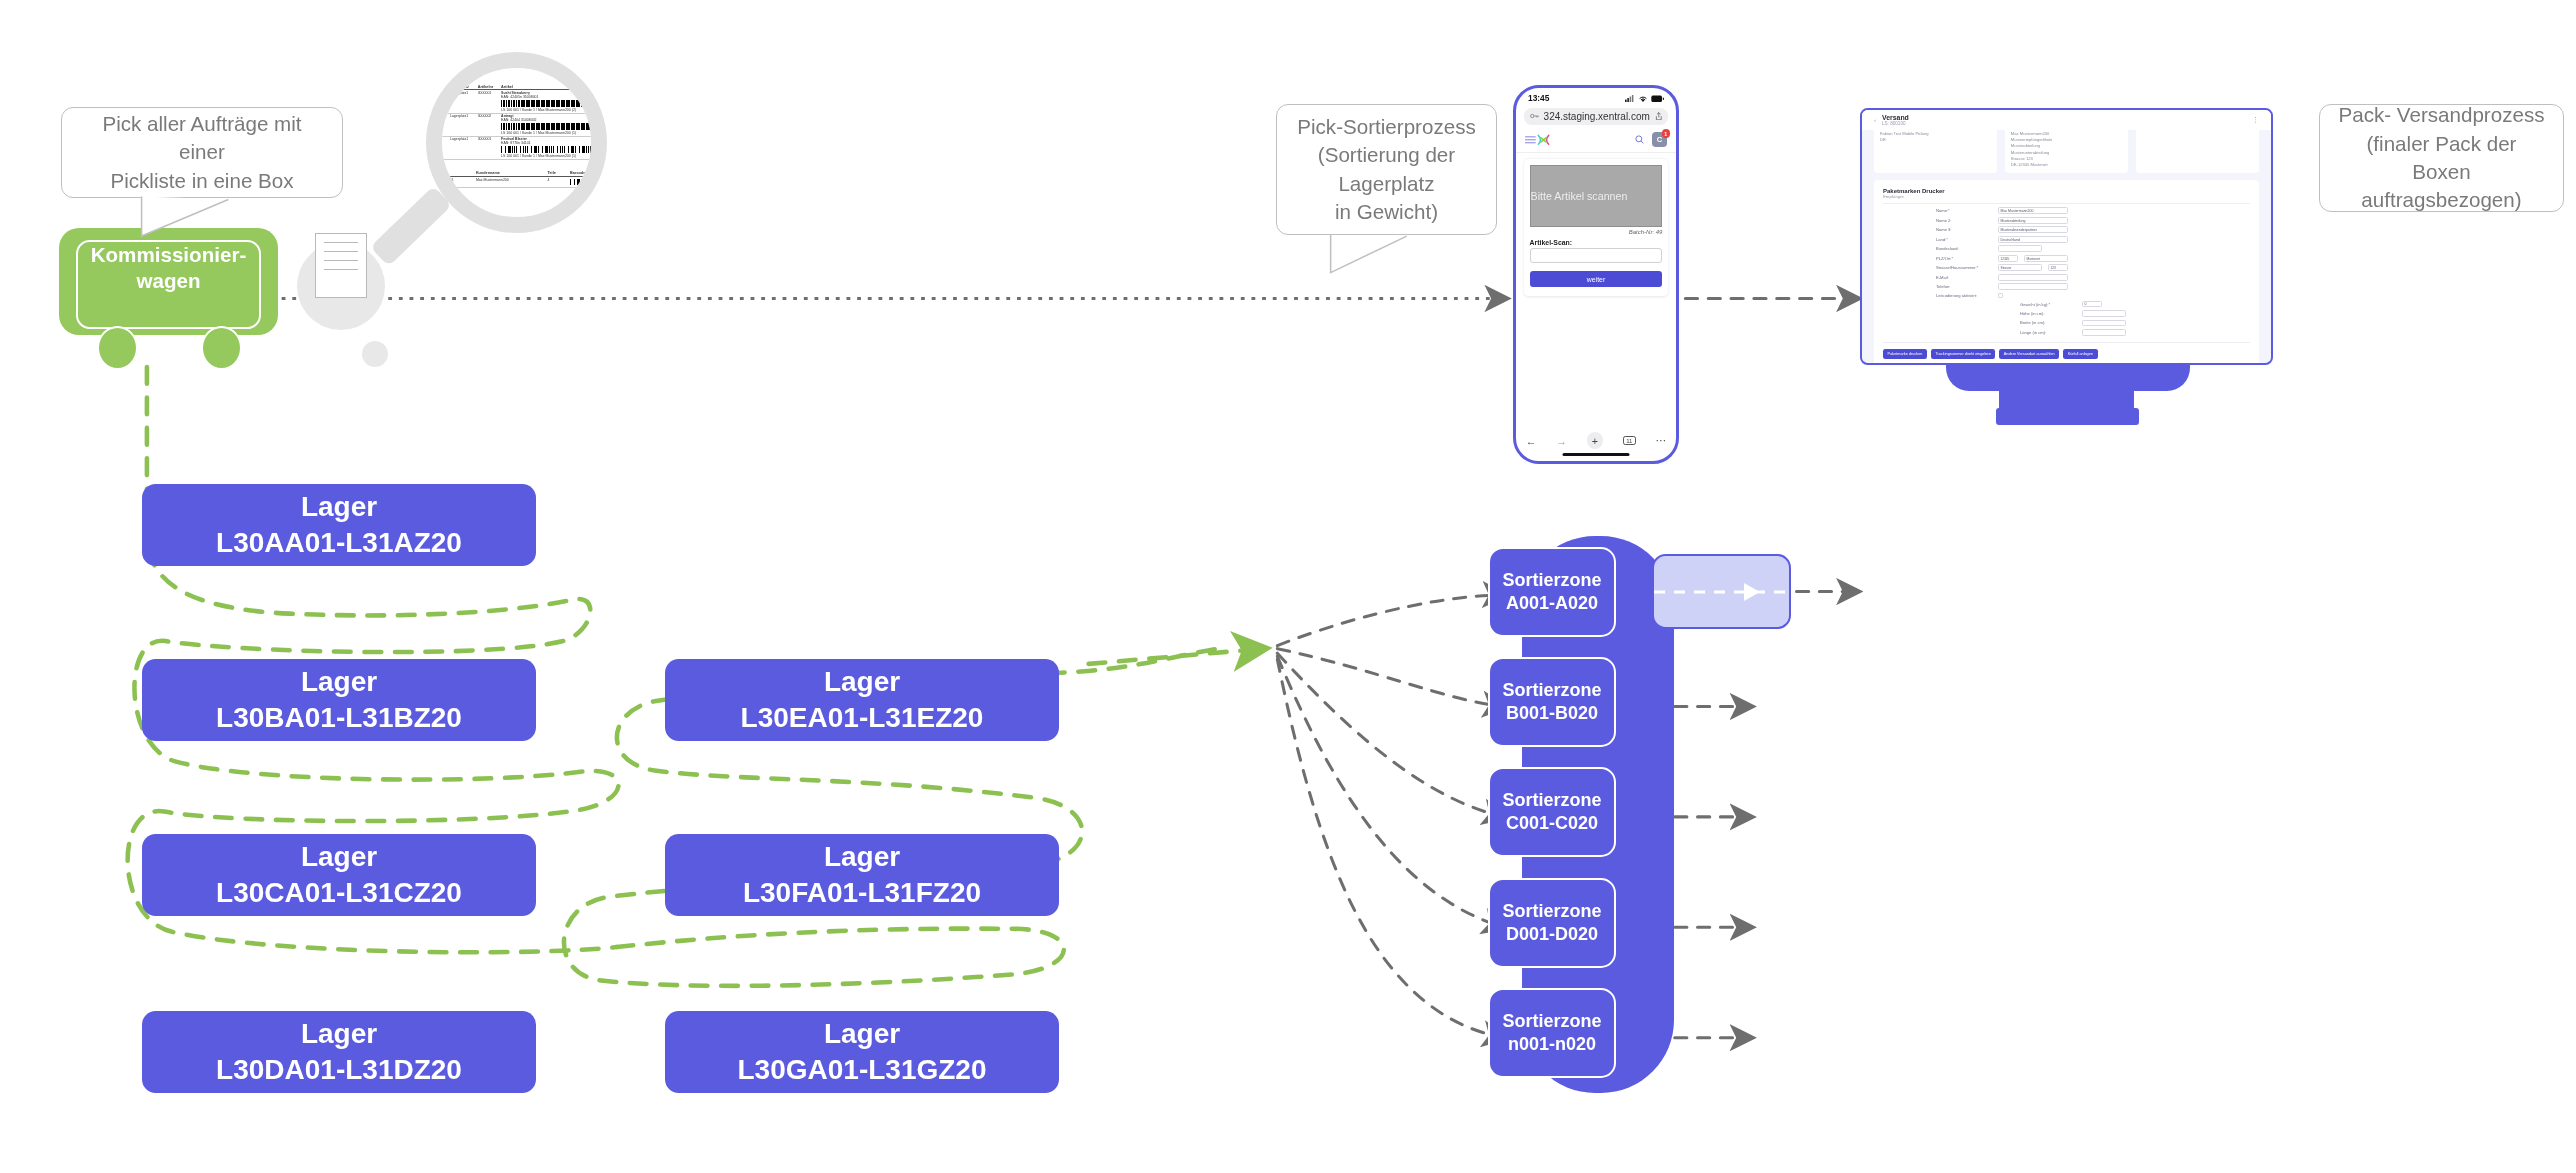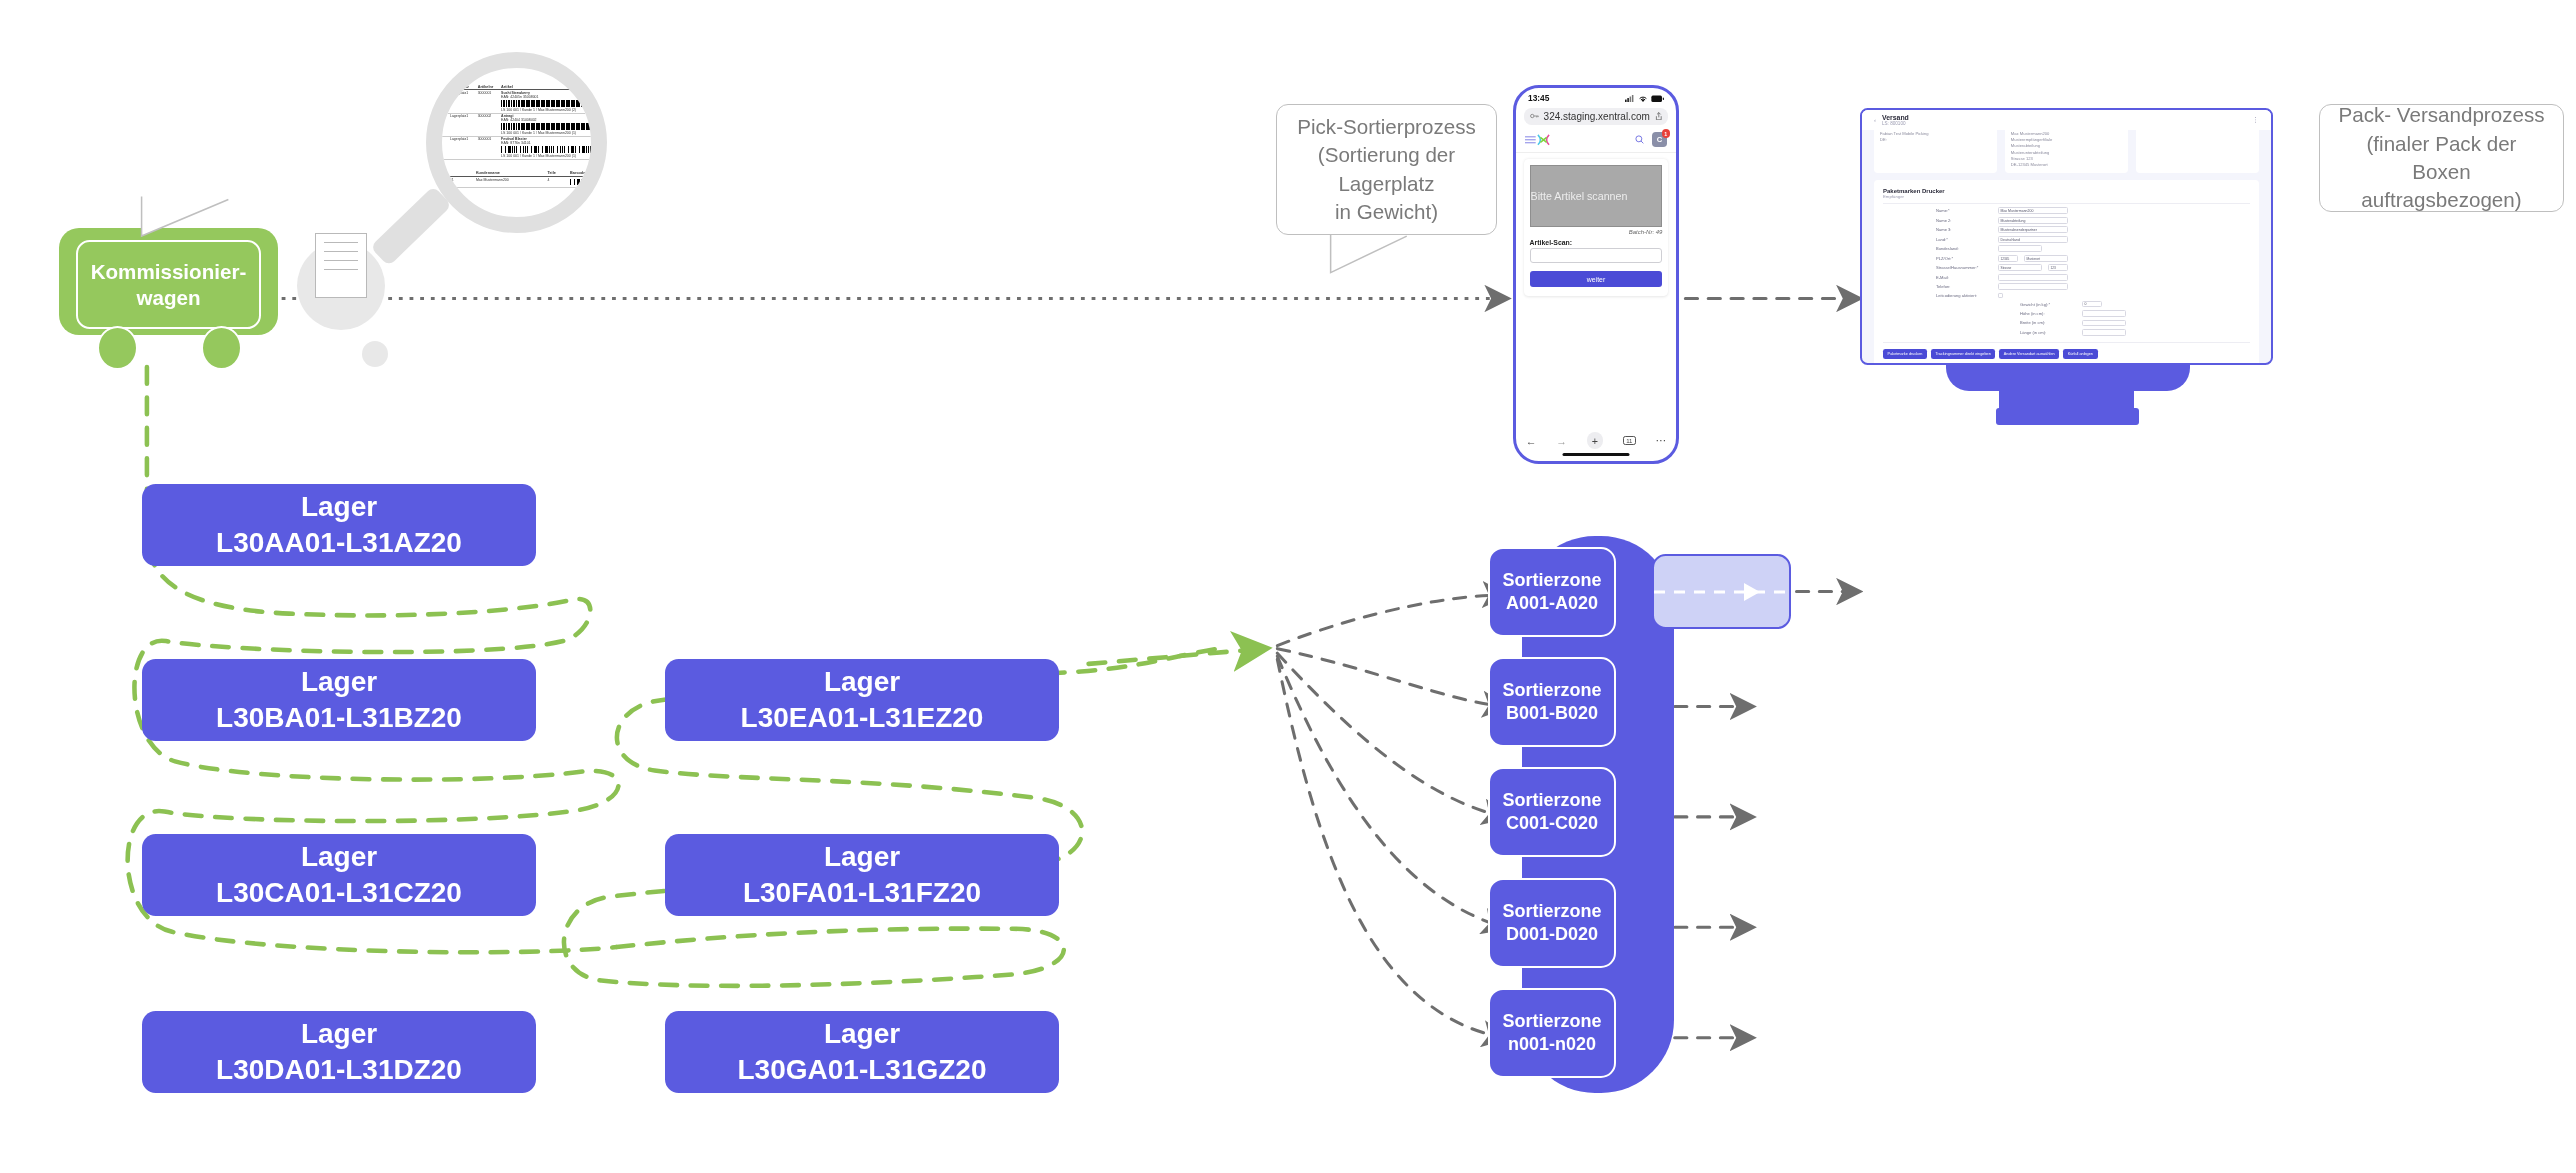--- a/index.html
+++ b/index.html
@@ -98,21 +98,21 @@
     background: #95C85D;
     border-radius: 20px;
     z-index: 6;
   }
   .cart-inner {
     position: absolute;
     left: 16.7px; top: 12px;
     right: 16.7px; bottom: 6px;
     border: 2.3px solid #ffffff;
     border-radius: 13.7px;
-    display:flex; align-items:center; justify-content:center;
+    display:flex; align-items:flex-start; justify-content:center;
     color:#fff; font-size: 20.6px; font-weight: bold; text-align:center;
     line-height: 1.25;
   }
   .wheel {
     position: absolute;
     width: 41px; height: 44px;
     background: #95C85D;
     border: 2.3px solid #ffffff;
     border-radius: 50%;
     z-index: 7;
@@ -300,20 +300,26 @@
     <path d="M 2360 777 L 2440 777" stroke="#6E6E6E" stroke-width="4" fill="none" stroke-dasharray="16 14" stroke-linecap="round" marker-end="url(#arrGray)"></path>
 
     <path d="M 2120 777 L 2168 777" stroke="#6E6E6E" stroke-width="4" fill="none" stroke-dasharray="16 14" stroke-linecap="round"></path>
 
     <path d="M 370 392 L 1978 392" stroke="#6E6E6E" stroke-width="4" fill="none" stroke-dasharray="5 9" stroke-linecap="butt" marker-end="url(#arrGray)"></path>
 
     <path d="M 2214 392 L 2440 392" stroke="#6E6E6E" stroke-width="4" fill="none" stroke-dasharray="16 14" stroke-linecap="round" marker-end="url(#arrGray)"></path>
   </svg>
 
   
+  <div class="bubble" style="left:61px; top:107px; width:282px; height:91px;">
+    <span>
+      <span>Pick aller Aufträge mit einer</span><br>
+      <span>Pickliste in eine Box</span>
+    </span>
+  </div>
   <svg class="overlay-top bubble-tail" style="left:0;top:0;width:2576px;height:1174px;" viewBox="0 0 3384 1542" width="2576" height="1174">
     <path d="M 186 258 L 186 310 L 300 262" fill="#fff" stroke="#BFBFBF" stroke-width="2"></path>
   </svg>
 
   
   <div class="cart-body">
     <div class="cart-inner">
       <span>
         <span>Kommissionier-</span><br>
         <span>wagen</span>

